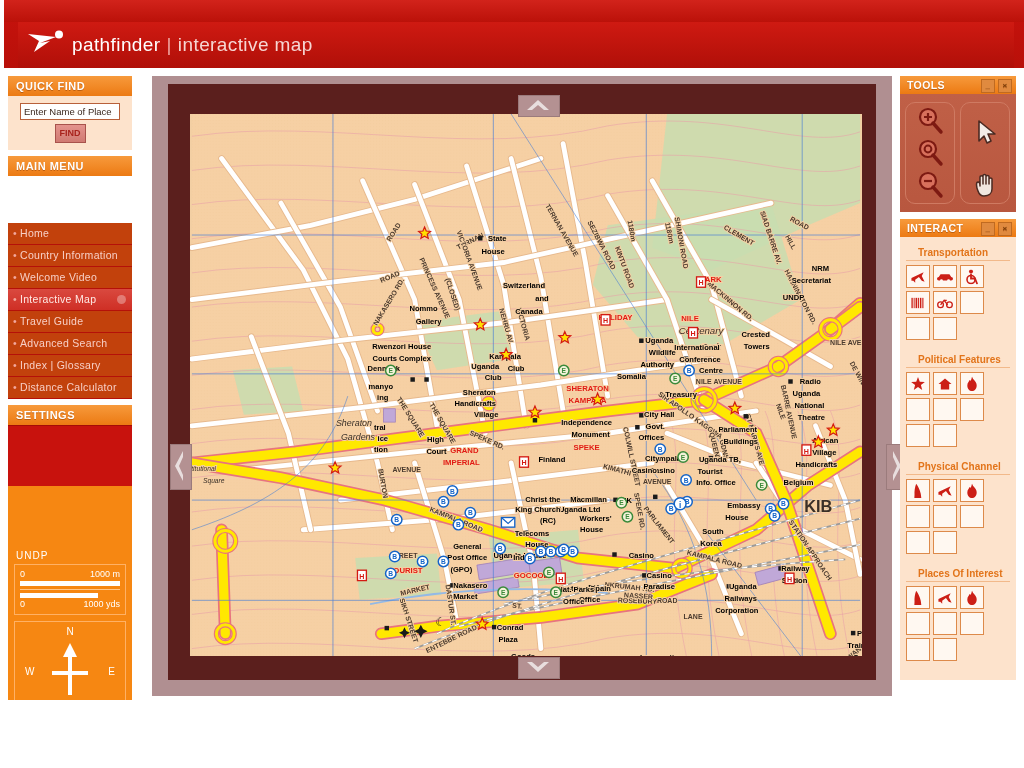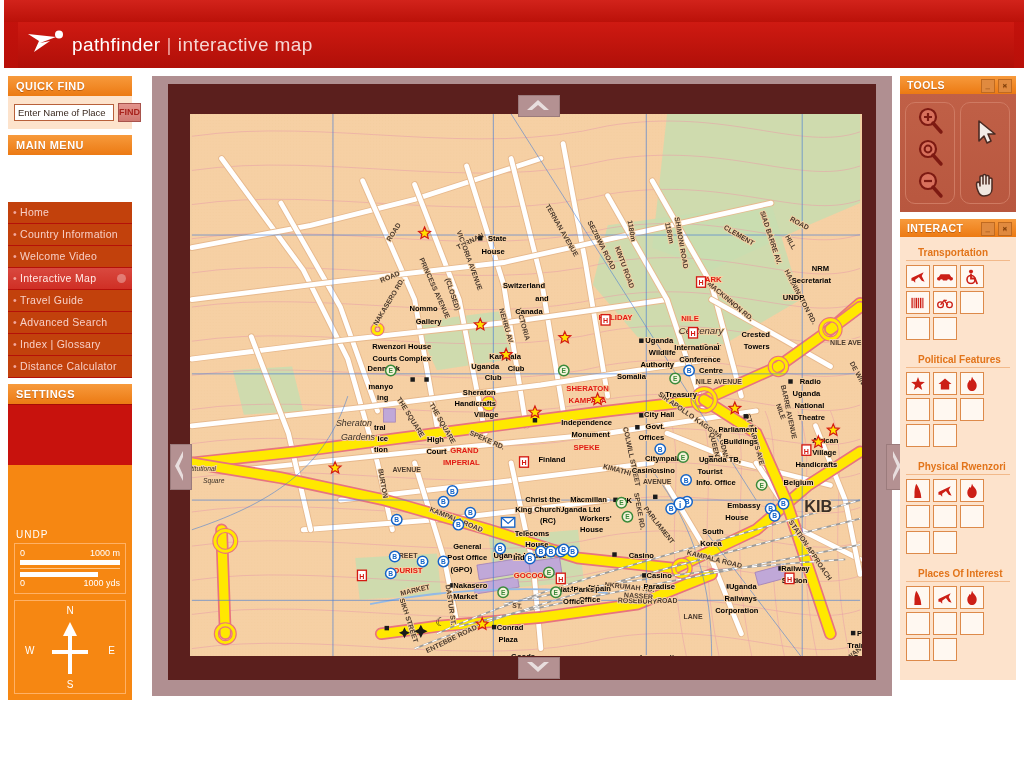--- a/index.html
+++ b/index.html
@@ -20,21 +20,21 @@
   .brand .sub{color:#f6d6d3;}
   .logo{position:absolute;left:22px;top:28px;width:42px;height:28px;}
 
   
   .leftcol{position:absolute;left:8px;top:76px;width:124px;}
   .panel-hd{height:20px;line-height:20px;padding-left:8px;color:#fff;
             font-size:11px;font-weight:bold;letter-spacing:.5px;
             background:linear-gradient(180deg,#f79a3c 0%,#ec7a13 100%);
             text-shadow:0 1px 0 rgba(140,60,0,.5);}
   .qf-body{background:#fde3cc;padding:7px 6px;}
-  .qf-row{display:flex;gap:4px;align-items:center;}
+  .qf-row{display:flex;gap:4px;align-items:center;flex-direction:column;}
   .qf-input{width:92px;height:15px;line-height:15px;font-size:9.5px;
             color:#3b2a20;background:#fff;border:1px solid #b8603a;
             padding:0 3px;font-family:"Liberation Sans",sans-serif;}
   .qf-find{width:29px;height:17px;line-height:17px;text-align:center;
            font-size:9px;color:#a8231c;font-weight:bold;
            background:linear-gradient(180deg,#e4948d 0%,#d07a72 100%);
            border:1px solid #a8534c;cursor:pointer;}
 
   .menu{background:#c2410c;margin-top:47px;}
   .menu-item{height:21px;line-height:21px;padding-left:12px;font-size:10.5px;
@@ -818,21 +818,21 @@
               <path d="M7 0 C8 4 12 5 12 9.5 C12 13 9.7 15.5 7 15.5 C4.3 15.5 2 13 2 9.5 C2 6.5 4 5.5 4.6 3.5 C5.2 5.5 6 5 7 0 Z" fill="#cc1f16"></path>
             </svg>
           </div>
           <div class="icell"></div>
           <div class="icell"></div>
           <div class="icell"></div>
           <div class="icell"></div>
           <div class="icell"></div>
         </div>
         <div class="ig-gap"></div>
-        <div class="ig-title">Physical Rwenzori</div>
+        <div class="ig-title">Physical Channel</div>
         <div class="ig-rule"></div>
         <div class="igrid">
           <div class="icell">
             <svg width="11" height="15" viewBox="0 0 12 16">
               <path d="M4 0 C2.5 4 2 8 2.2 12 L2 15.5 H9.6 L9 11 C8 7 6.5 3 4 0 Z" fill="#cc1f16"></path>
             </svg>
           </div>
           <div class="icell">
             <svg width="15" height="15" viewBox="0 0 16 16">
               <path d="M1 9 L14 3 L12 7 L15 13 L12 12 L9 8 L5 11 L5 14 L3 12 L1 12 Z" fill="#cc1f16"></path>

